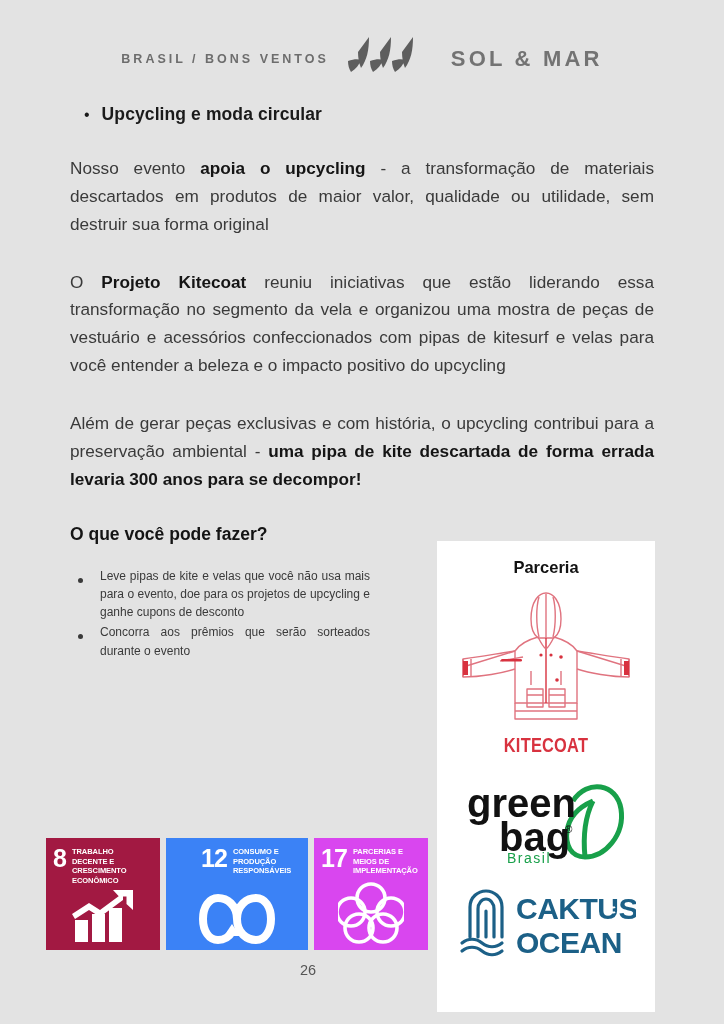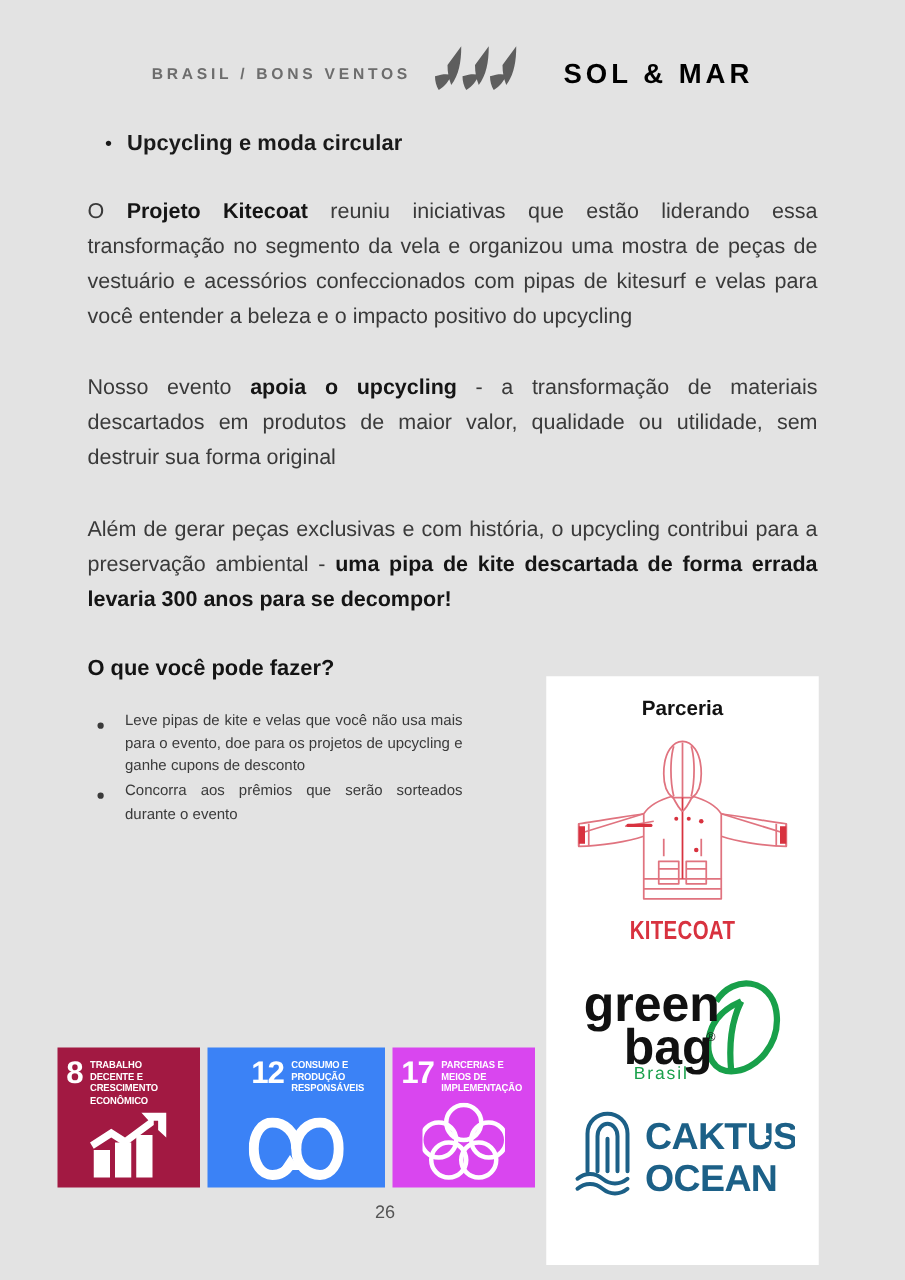--- a/index.html
+++ b/index.html
@@ -41,21 +41,21 @@
   }
   .header-logo {
     display: block;
     width: 86px;
     height: 46px;
   }
   .header-right {
     font-size: 22px;
     font-weight: bold;
     letter-spacing: 3.2px;
-    color: #000000;
+    color: #737373;
     white-space: nowrap;
   }
 
   
   .content {
     position: absolute;
     left: 70px;
     top: 104px;
     width: 584px;
   }
@@ -231,23 +231,23 @@
     <span class="header-right">SOL &amp; MAR</span>
   </div>
 
   <div class="content">
 
     <div class="lead-bullet">
       <span class="dot">•</span>
       <span class="txt">Upcycling e moda circular</span>
     </div>
 
+    <p class="para"><span>Nosso evento </span><b>apoia o upcycling</b><span> - a transformação de materiais descartados em produtos de maior valor, qualidade ou utilidade, sem destruir sua forma original</span></p>
+
     <p class="para"><span>O </span><b>Projeto Kitecoat</b><span> reuniu iniciativas que estão liderando essa transformação no segmento da vela e organizou uma mostra de peças de vestuário e acessórios confeccionados com pipas de kitesurf e velas para você entender a beleza e o impacto positivo do upcycling</span></p>
-
-    <p class="para"><span>Nosso evento </span><b>apoia o upcycling</b><span> - a transformação de materiais descartados em produtos de maior valor, qualidade ou utilidade, sem destruir sua forma original</span></p>
 
     <p class="para"><span>Além de gerar peças exclusivas e com história, o upcycling contribui para a preservação ambiental - </span><b>uma pipa de kite descartada de forma errada levaria 300 anos para se decompor!</b></p>
 
     <h2 class="question">O que você pode fazer?</h2>
 
     <ul class="list">
       <li>Leve pipas de kite e velas que você não usa mais para o evento, doe para os projetos de upcycling e ganhe cupons de desconto</li>
       <li>Concorra aos prêmios que serão sorteados durante o evento</li>
     </ul>
   </div>

